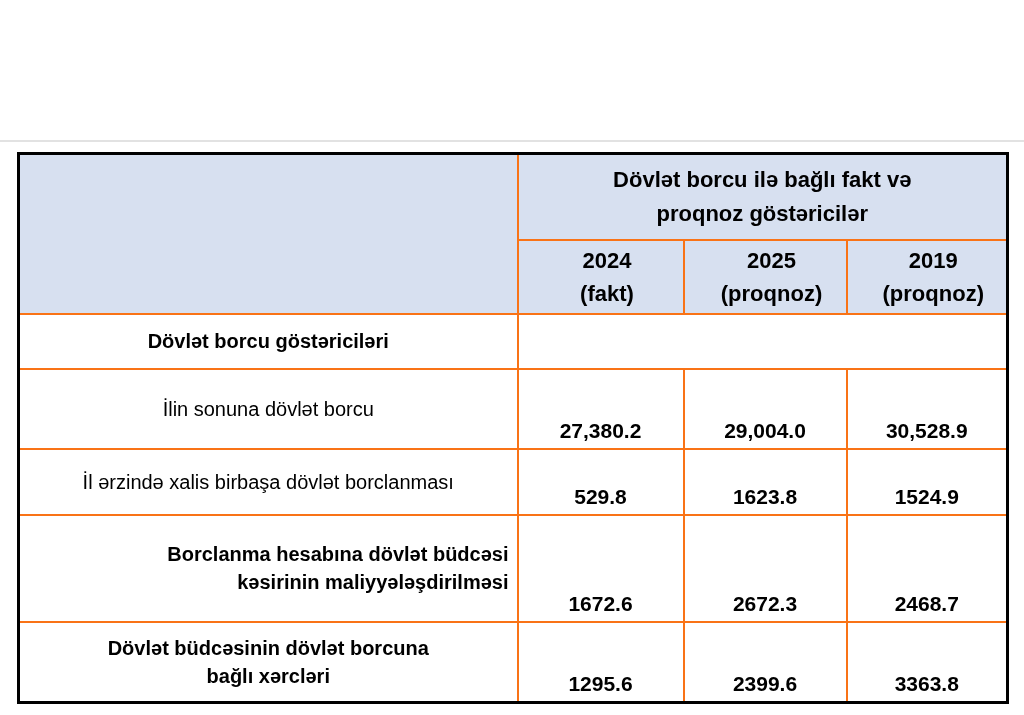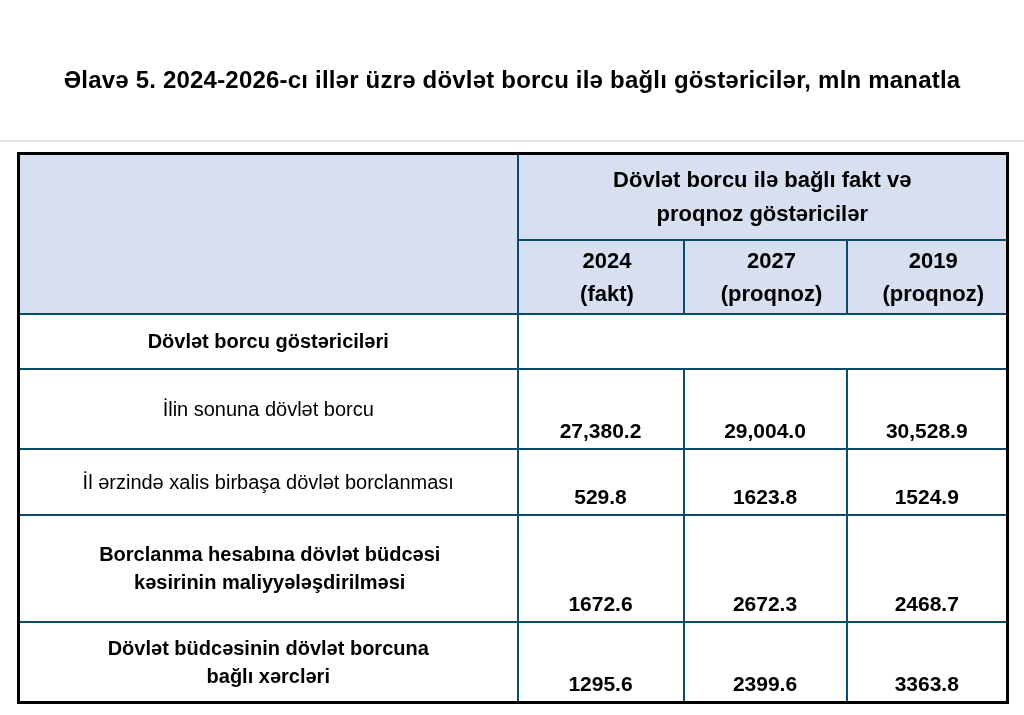--- a/index.html
+++ b/index.html
@@ -32,21 +32,21 @@
 
   table.debt-table {
     position: absolute;
     left: 17px; top: 152px;
     width: 989px;
     border-collapse: collapse;
     table-layout: fixed;
     border: 3px solid #000000;
   }
   .debt-table th, .debt-table td {
-    border: 2px solid #0c4a6e;
+    border: 2px solid #f97316;
     overflow: hidden;
   }
   .hdr-bg { background: #d7e0f0; }
 
   .group-header {
     vertical-align: middle;
     text-align: center;
     font-size: 22px;
     font-weight: bold;
     line-height: 34px;
@@ -61,36 +61,35 @@
   }
   .label-cell {
     vertical-align: middle;
     text-align: center;
     font-size: 20px;
     font-weight: normal;
     line-height: 28px;
     padding: 11px 8px;
   }
   .label-bold { font-weight: bold; }
-  .label-left { text-align: center; padding-left: 11px; }
+  .label-left { text-align: right; padding-left: 11px; }
   .num-cell {
     vertical-align: bottom;
     text-align: center;
     font-size: 21px;
     font-weight: bold;
     padding-bottom: 5px;
     border-radius: 32px;
   }
 </style>
 </head>
 <body>
 
 <div class="page">
 
-  <div class="doc-title">Əlavə 5. 2024-2026-cı illər üzrə dövlət borcu ilə bağlı göstəricilər, mln manatla</div>
 
   <div class="faint-rule"></div>
 
   <table class="debt-table">
     <colgroup>
       <col style="width:499px">
       <col style="width:166px">
       <col style="width:163px">
       <col style="width:161px">
     </colgroup>
@@ -103,21 +102,21 @@
         <div>proqnoz göstəricilər</div>
       </th>
     </tr>
 
     <tr style="height:74px">
       <th class="hdr-bg year-cell">
         <div>2024</div>
         <div>(fakt)</div>
       </th>
       <th class="hdr-bg year-cell">
-        <div>2027</div>
+        <div>2025</div>
         <div>(proqnoz)</div>
       </th>
       <th class="hdr-bg year-cell">
         <div>2019</div>
         <div>(proqnoz)</div>
       </th>
     </tr>
 
     <tr style="height:55px">
       <td class="label-cell label-bold">Dövlət borcu göstəriciləri</td>

